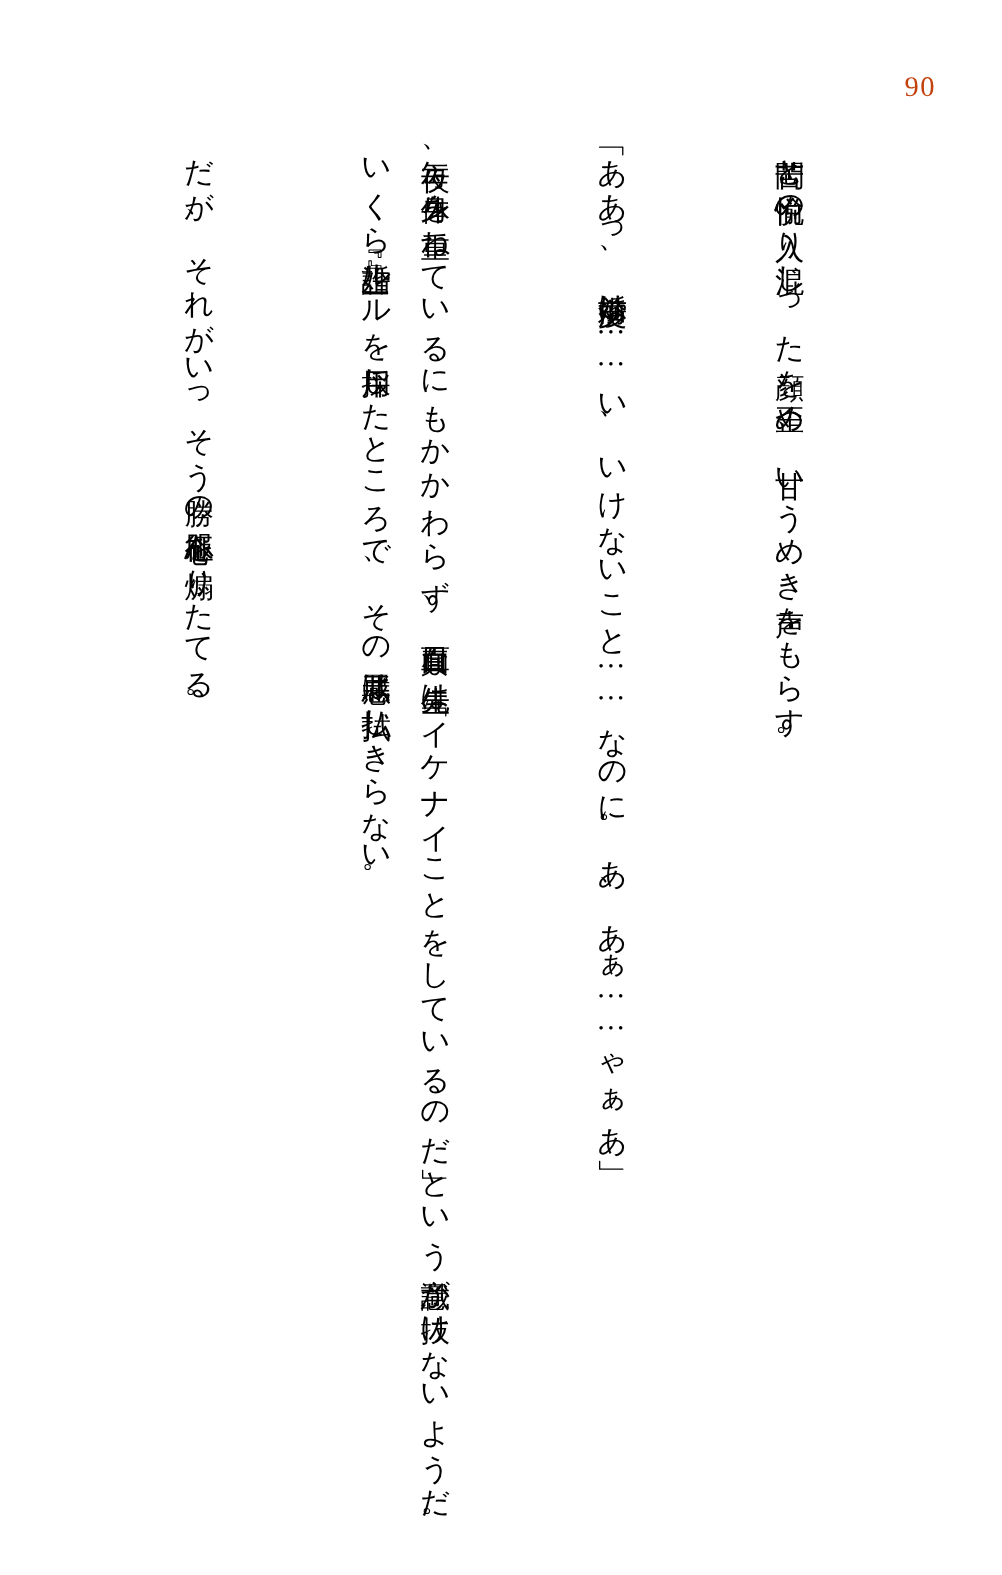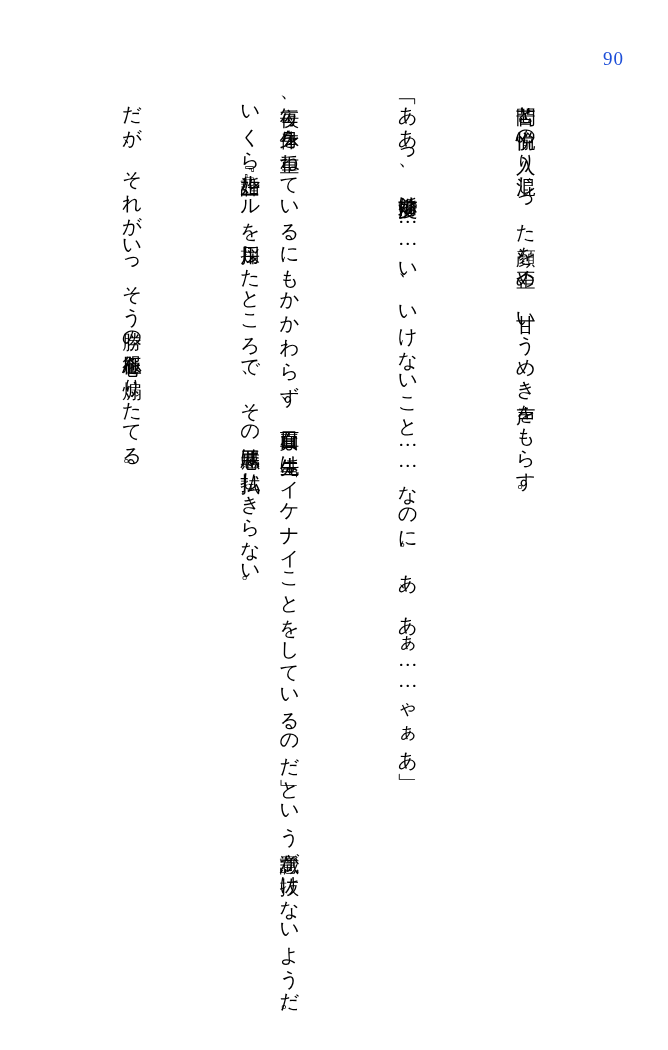--- a/index.html
+++ b/index.html
@@ -16,21 +16,21 @@
     font-family: "Liberation Serif", "DejaVu Serif", serif;
     color: #000000;
   }
   .page-number {
     position: absolute;
     top: 48px;
     right: 44px;
     font-size: 19px;
     font-family: "Liberation Serif", "DejaVu Serif", serif;
     letter-spacing: 1px;
-    color: #1d4ed8;
+    color: #c2410c;
   }
   .body-text {
     position: absolute;
     top: 92px;
     right: 44px;
     left: 36px;
     height: 930px;
     writing-mode: vertical-rl;
     -webkit-writing-mode: vertical-rl;
     text-orientation: upright;

